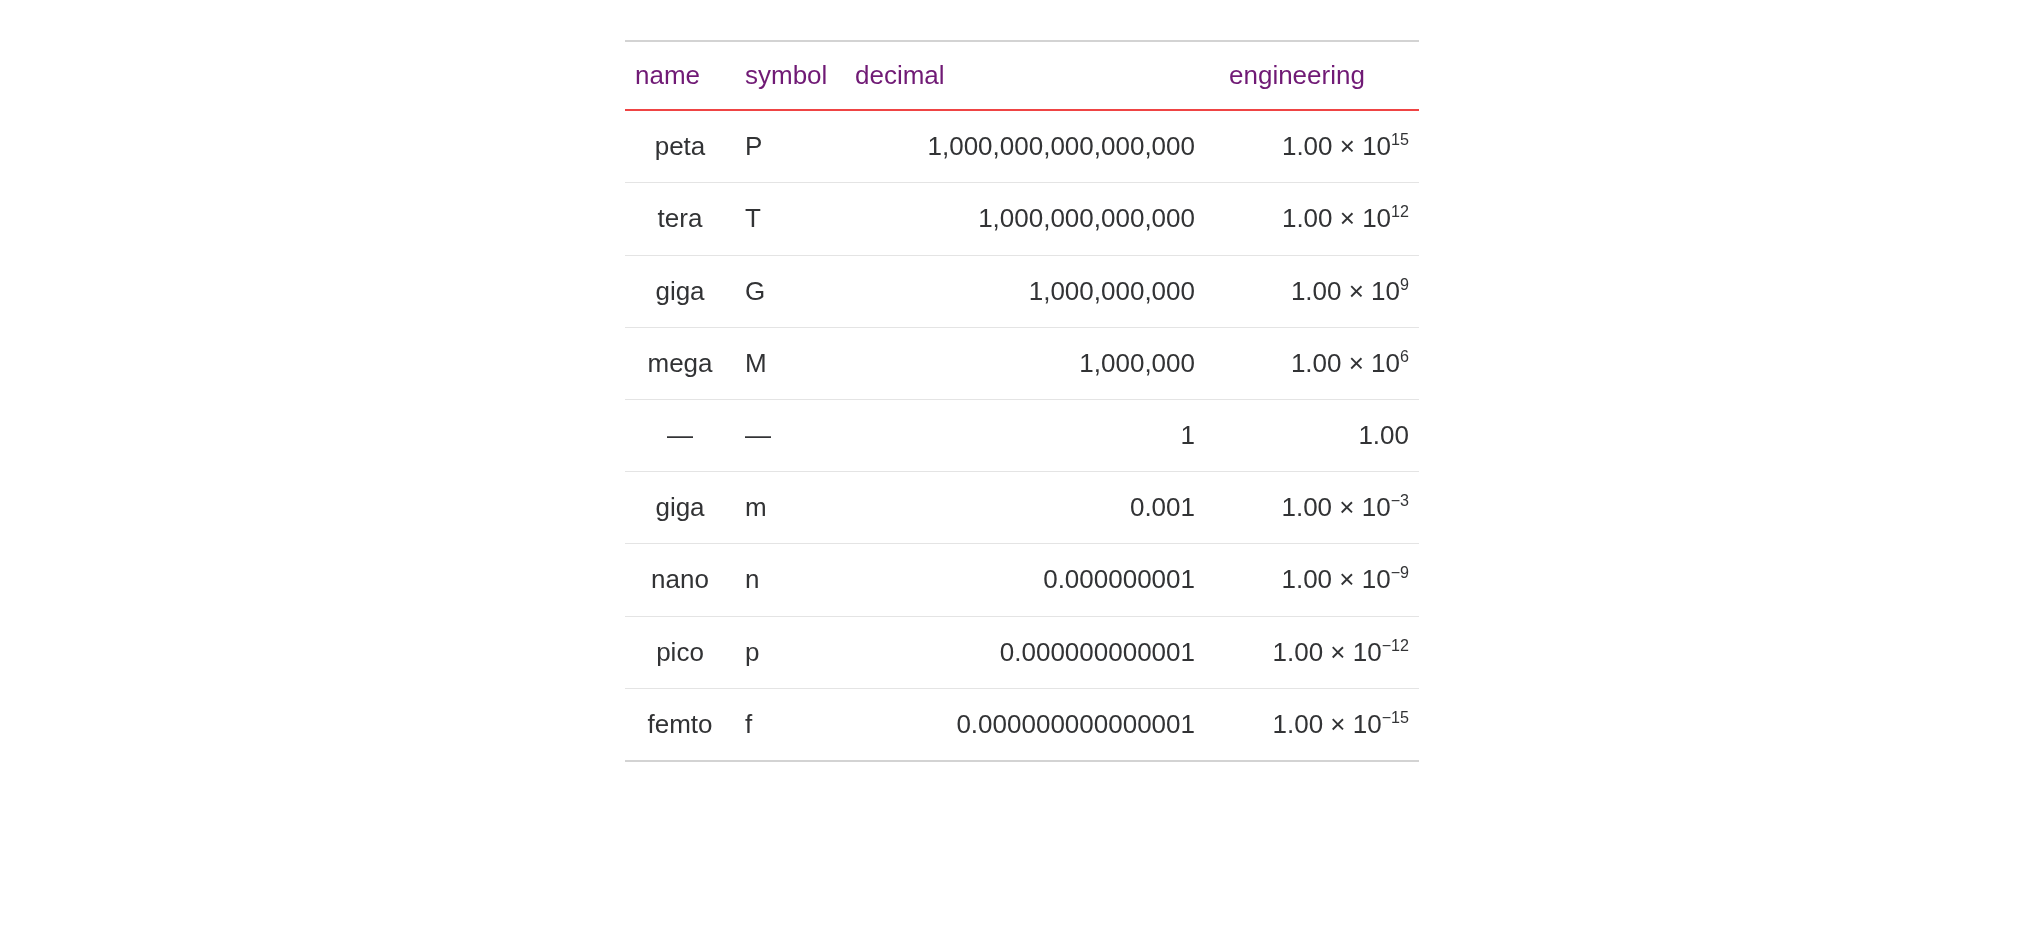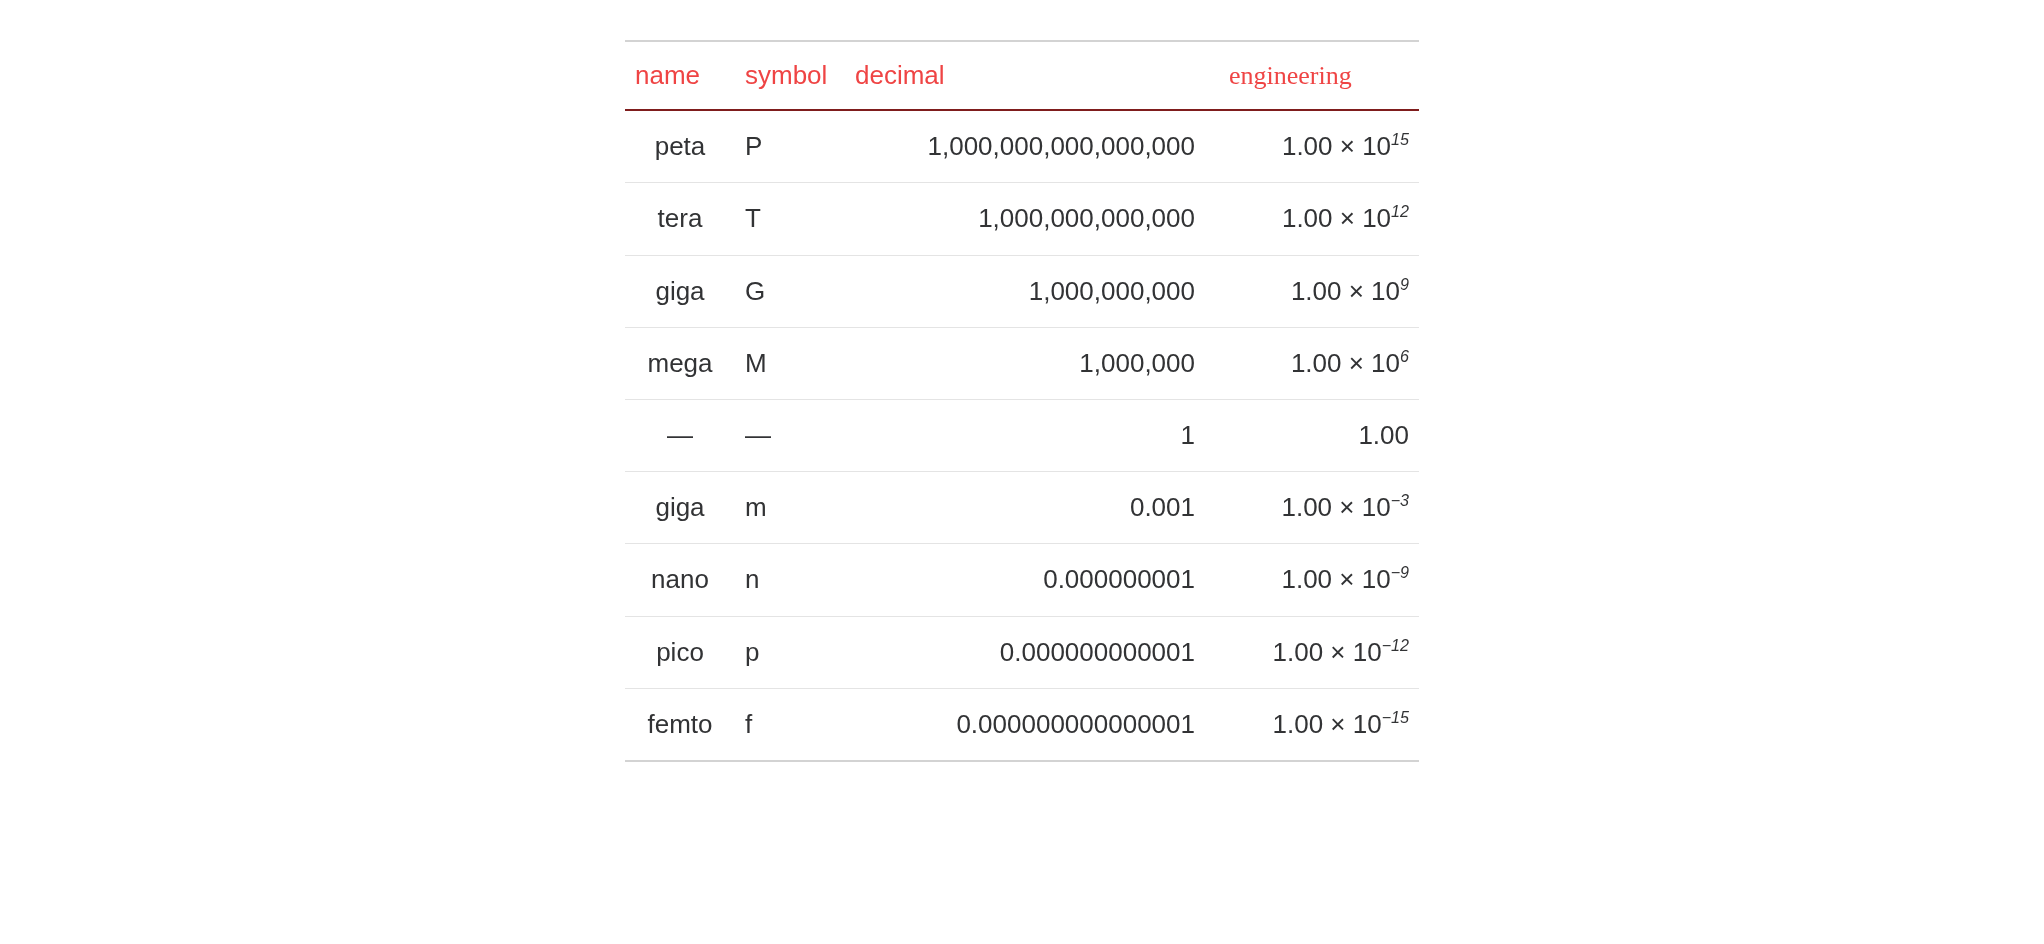--- a/index.html
+++ b/index.html
@@ -25,42 +25,41 @@
     font-size: 26px;
     line-height: 1.2;
     color: #323335;
     border-top: 2px solid #d3d3d3;
     border-bottom: 2px solid #d3d3d3;
   }
   table.si th {
     font-weight: 400;
     text-align: left;
     padding: 18px 10px 18px 10px;
-    border-bottom: 2px solid #7f1d1d;
-    color: #ef4444;
+    border-bottom: 2px solid #ef4444;
+    color: #701a75;
   }
   table.si td {
     padding: 20px 10px;
     border-top: 1px solid #e4e4e4;
     white-space: nowrap;
   }
   table.si tbody tr:first-child td {
     border-top: none;
   }
   .col-name   { min-width: 90px; text-align: center; }
   .col-symbol { min-width: 90px; text-align: left; }
   .col-decimal{ min-width: 340px; text-align: right; }
   .col-eng    { min-width: 180px; text-align: right; padding-left: 24px !important; }
   th.col-decimal, th.col-eng { text-align: right; }
-  th.col-eng { text-align: left; padding-left: 24px !important; font-family: Liberation Serif, serif; }
+  th.col-eng { text-align: left; padding-left: 24px !important; }
   sup {
     font-size: 0.62em;
     vertical-align: super;
     line-height: 0;
-    font-style: italic;
   }
 </style>
 </head>
 <body>
 
 <div class="wrap">
   <table class="si">
     <thead>
       <tr>
         <th class="col-name">name</th>

